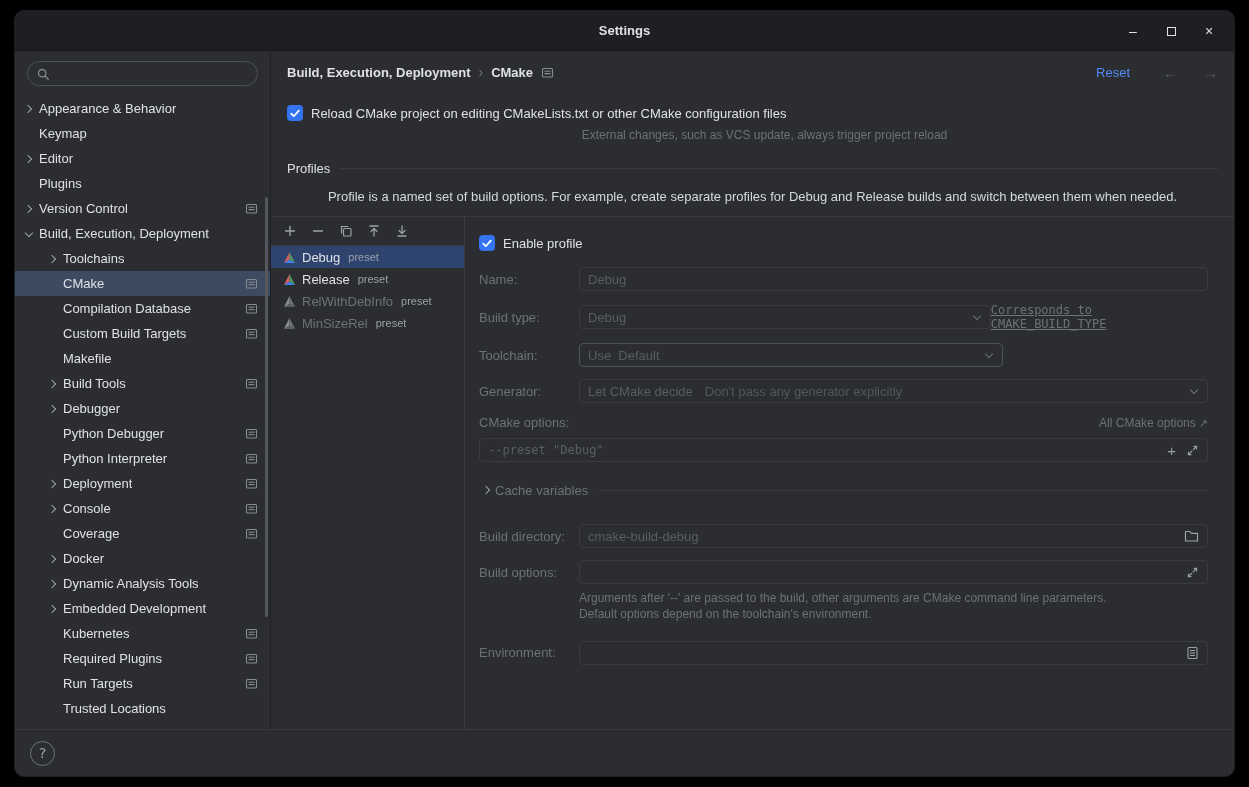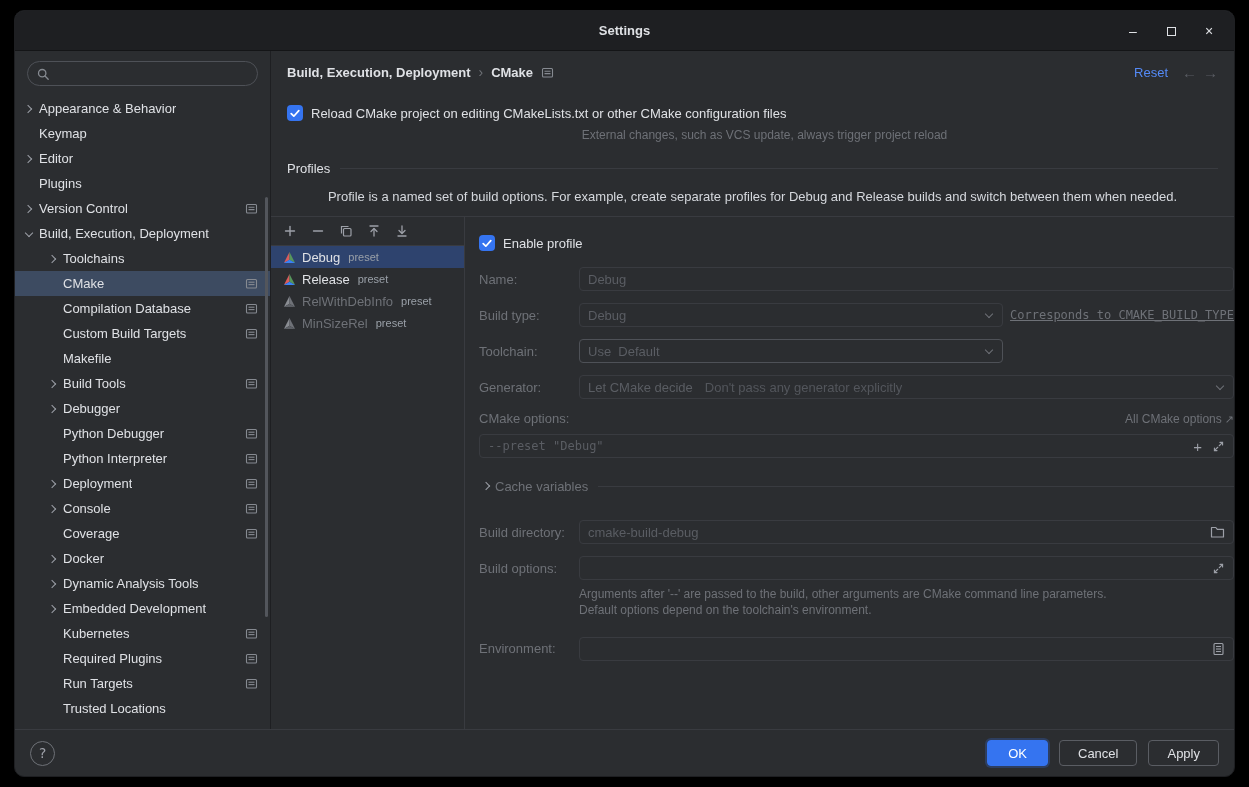--- a/index.html
+++ b/index.html
@@ -45,21 +45,21 @@
   .chev.none::before  { display:none; }
 
   .scroll-thumb { position:absolute; right:2px; top:146px; width:3px; height:420px;
     background:#53565c; border-radius:2px; }
 
   
   .main { flex:1; display:flex; flex-direction:column; min-width:0; overflow:hidden; }
   .main-header { height:42px; flex:none; display:flex; align-items:center; padding:0 16px; }
   .breadcrumb { display:flex; align-items:center; gap:8px; font-size:13px; font-weight:bold; color:#dfe1e5; }
   .bc-sep { color:#6e7177; font-weight:normal; font-size:14px; }
-  .header-actions { margin-left:auto; display:flex; align-items:center; gap:6px; }
+  .header-actions { margin-left:auto; display:flex; align-items:center; gap:25px; }
   .reset-link { color:#548af7; font-size:13px; cursor:pointer; margin-right:8px; }
   .nav-arrow { color:#5a5d63; font-size:15px; }
 
   .main-top { padding:0 16px; flex:none;text-align:center; }
   .check-row { display:flex; align-items:center; gap:8px; cursor:default; }
   .checkbox { width:16px; height:16px; border-radius:4px; background:#3574f0; flex:none;
     display:flex; align-items:center; justify-content:center; }
   .check-label { font-size:13px; color:#dfe1e5; }
   .hint { font-size:12px; color:#6e7177; line-height:1.35; }
   .reload-row { margin-top:12px; }
@@ -75,21 +75,21 @@
     border-bottom:1px solid #393b40; }
   .tb-icon { width:16px; height:16px; display:flex; align-items:center; justify-content:center; cursor:pointer; }
   .profile-row { height:22px; display:flex; align-items:center; gap:6px; padding-left:12px;
     font-size:13px; color:#dfe1e5; cursor:default; }
   .profile-row.selected { background:#2e436e; }
   .profile-row.off .pname { color:#6e7177; }
   .ptag { font-size:11px; color:#9aa0a8; margin-left:2px; }
   .profile-row .icon { display:flex; }
 
   
-  .pform { flex:1; padding:14px 0 0 14px; overflow:hidden; }
+  .pform { flex:1; padding:14px 26px 0 14px; overflow:hidden; }
   .enable-row { margin:4px 0 16px 0; }
   .frow { display:flex; align-items:center; margin-bottom:12px; }
   .frow.tight { margin-bottom:6px; }
   .flabel { width:100px; flex:none; font-size:13px; color:#6e7177; }
   .field { height:24px; border:1px solid #4e5157; border-radius:4px; display:flex; align-items:center;
     padding:0 8px; font-size:13px; min-width:0; }
   .field.disabled { border-color:#393b40; }
   .grow { flex:1; }
   .full { width:100%; }
   .fval { color:#5a5d63; overflow:hidden; white-space:nowrap; }
@@ -578,20 +578,15 @@
             </div>
           </div>
 
         </div>
       </div>
     </section>
   </div>
 
   <footer class="footer">
     <span class="help-btn">?</span>
-    <div class="footer-buttons">
-      <button class="btn primary">OK</button>
-      <button class="btn">Cancel</button>
-      <button class="btn">Apply</button>
-    </div>
   </footer>
 
 </div>
 
 </body></html>

